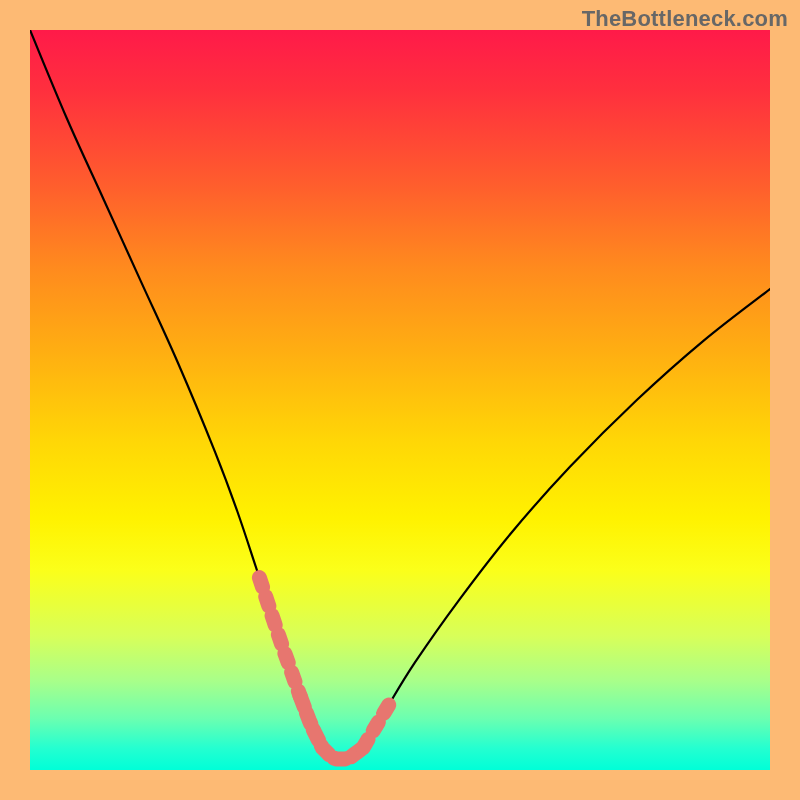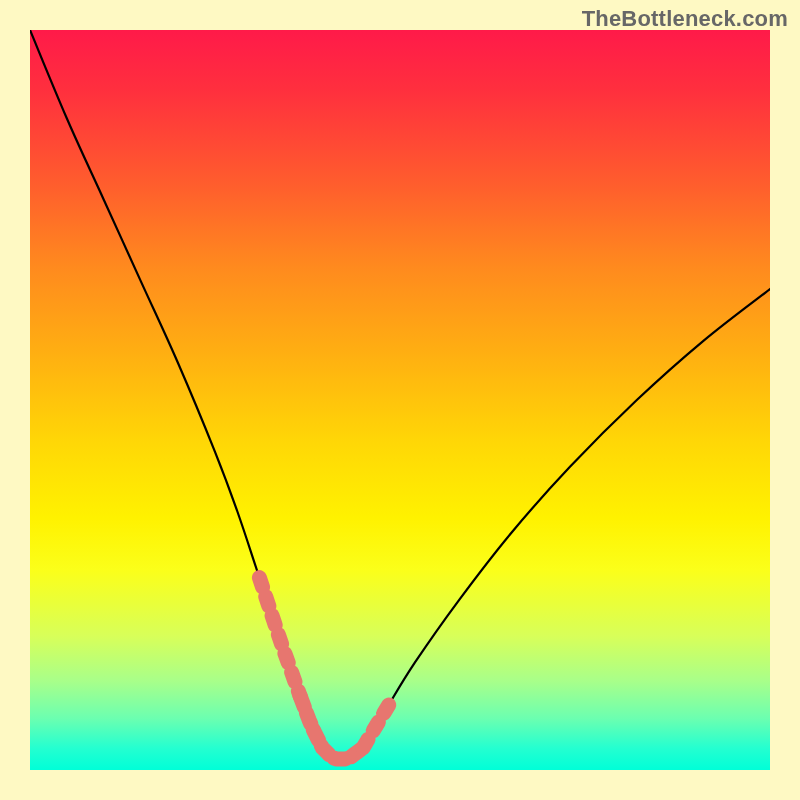--- a/index.html
+++ b/index.html
@@ -1,21 +1,21 @@
 <!DOCTYPE html>
 <html><head>
 <meta charset="utf-8">
 <style>
   * { margin: 0; padding: 0; box-sizing: border-box; }
   html, body { width: 800px; height: 800px; overflow: hidden; background: #000; }
   .frame {
     position: relative;
     width: 800px;
     height: 800px;
-    background: #fef9c3;
+    background: #fdba74;
   }
   .watermark {
     position: absolute;
     top: 6px;
     right: 12px;
     font-family: Arial, Helvetica, sans-serif;
     font-size: 22px;
     font-weight: 600;
     color: #676767;
     letter-spacing: 0.2px;

